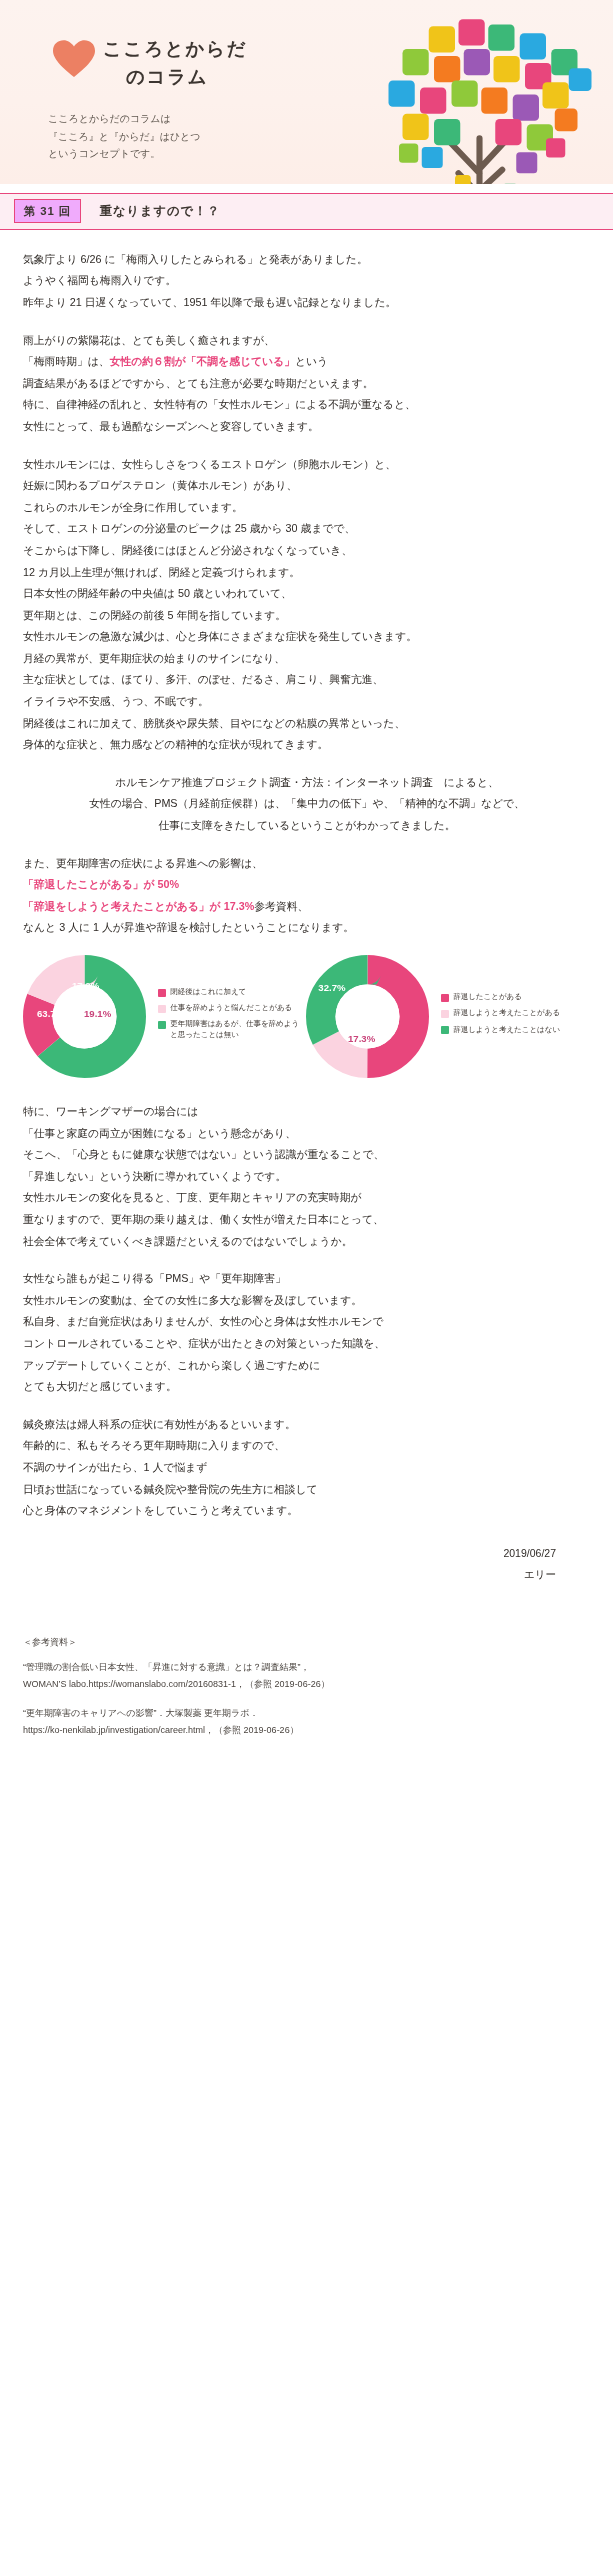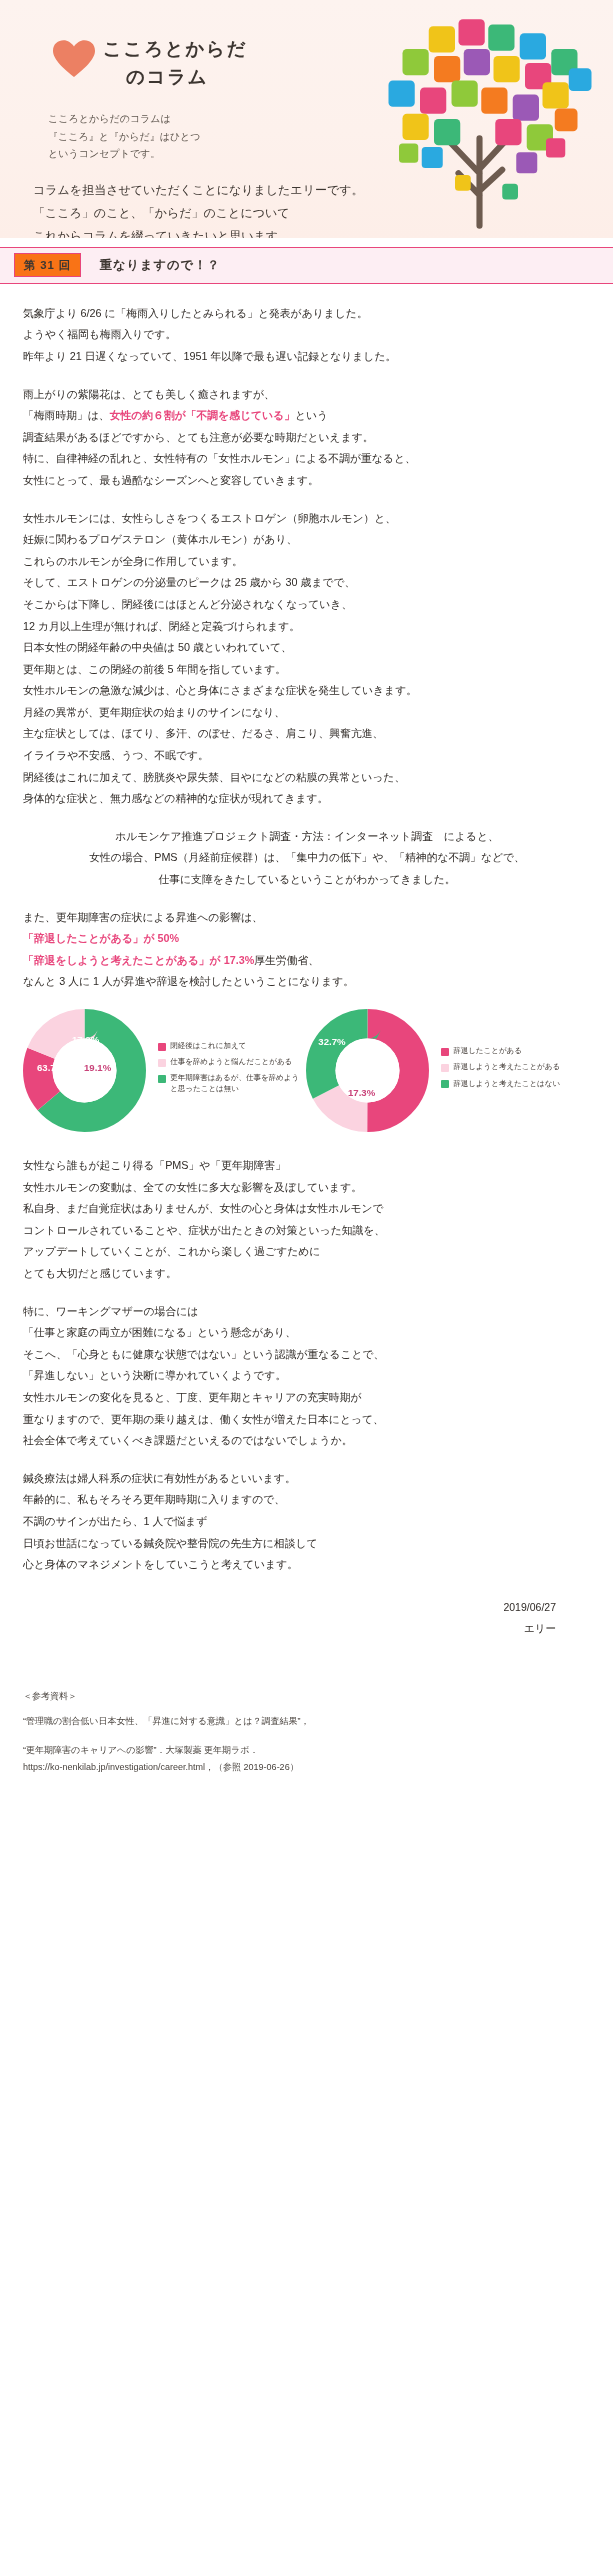--- a/index.html
+++ b/index.html
@@ -8,21 +8,21 @@
     background: #ffffff;
     font-family: "Liberation Sans", sans-serif;
   }
   body { width: 614px; }
 
   .page { width: 614px; position: relative; }
 
   
   .hero {
     position: relative;
-    width: 614px; height: 238px;
+    width: 614px; height: 184px;
     background: linear-gradient(180deg, #fdf3ef 0%, #fdf1ec 55%, #fdeee8 100%);
     overflow: hidden;
   }
   .hero-heart {
     position: absolute; left: 53px; top: 40px;
     width: 42px; height: 39px;
   }
   .hero-title {
     position: absolute; left: 103px; top: 35px;
     font-size: 18.4px; font-weight: bold; color: #3d3631;
@@ -46,21 +46,21 @@
     margin: 8.8px 0 0 0;
     width: 614px; height: 37px;
     background: #fdeef3;
     border-top: 1.8px solid #e8467c;
     border-bottom: 1.8px solid #e8467c;
     display: flex; align-items: center;
   }
   .title-no {
     display: inline-block;
     margin-left: 14px;
-    background: #f97316;
+    background: #f0abfc;
     border: 0.9px solid #e8467c;
     color: #3d3631;
     font-size: 11.4px; font-weight: bold;
     padding: 3.5px 8.8px;
     letter-spacing: 0.9px;
   }
   .title-text {
     margin-left: 19px;
     font-size: 12.3px; font-weight: bold; color: #3d3631;
     letter-spacing: 0.9px;
@@ -213,21 +213,21 @@
 身体的な症状と、無力感などの精神的な症状が現れてきます。</p>
 
     <p style="white-space: pre-line; text-align: center;">ホルモンケア推進プロジェクト調査・方法：インターネット調査　によると、
 女性の場合、PMS（月経前症候群）は、「集中力の低下」や、「精神的な不調」などで、
 仕事に支障をきたしているということがわかってきました。</p>
 
 
     <p>
       <span>また、更年期障害の症状による昇進への影響は、</span><br>
       <span class="strong-pink">「辞退したことがある」が 50%</span><br>
-      <span class="strong-pink">「辞退をしようと考えたことがある」が 17.3%</span><span>厚生労働省、</span><br>
+      <span class="strong-pink">「辞退をしようと考えたことがある」が 17.3%</span><span>参考資料、</span><br>
       <span>なんと 3 人に 1 人が昇進や辞退を検討したということになります。</span>
     </p>
 
     <div class="charts">
 
       <div class="chart-block">
         <div class="chart-row">
           <div class="donut-wrap">
             <svg class="donut" viewBox="0 0 100 100">
 
@@ -283,51 +283,52 @@
             <div class="legend-item">
               <span class="legend-swatch" style="background:#3cb878;"></span>
               <span class="legend-label">辞退しようと考えたことはない</span>
             </div>
           </div>
         </div>
       </div>
 
     </div>
 
-    <p style="white-space: pre-line;">女性なら誰もが起こり得る「PMS」や「更年期障害」
-女性ホルモンの変動は、全ての女性に多大な影響を及ぼしています。
-私自身、まだ自覚症状はありませんが、女性の心と身体は女性ホルモンで
-コントロールされていることや、症状が出たときの対策といった知識を、
-アップデートしていくことが、これから楽しく過ごすために
-とても大切だと感じています。</p>
     <p style="white-space: pre-line;">特に、ワーキングマザーの場合には
 「仕事と家庭の両立が困難になる」という懸念があり、
 そこへ、「心身ともに健康な状態ではない」という認識が重なることで、
 「昇進しない」という決断に導かれていくようです。
 女性ホルモンの変化を見ると、丁度、更年期とキャリアの充実時期が
 重なりますので、更年期の乗り越えは、働く女性が増えた日本にとって、
 社会全体で考えていくべき課題だといえるのではないでしょうか。</p>
+    <p style="white-space: pre-line;">女性なら誰もが起こり得る「PMS」や「更年期障害」
+女性ホルモンの変動は、全ての女性に多大な影響を及ぼしています。
+私自身、まだ自覚症状はありませんが、女性の心と身体は女性ホルモンで
+コントロールされていることや、症状が出たときの対策といった知識を、
+アップデートしていくことが、これから楽しく過ごすために
+とても大切だと感じています。</p>
     <p style="white-space: pre-line;">鍼灸療法は婦人科系の症状に有効性があるといいます。
 年齢的に、私もそろそろ更年期時期に入りますので、
 不調のサインが出たら、1 人で悩まず
 日頃お世話になっている鍼灸院や整骨院の先生方に相談して
 心と身体のマネジメントをしていこうと考えています。</p>
 
     <div class="signoff">
       <div>2019/06/27</div>
       <div>エリー</div>
     </div>
   </div>
 
   <div class="refs">
     <div class="ref-head">＜参考資料＞</div>
 
 
     <div class="ref">
       <div>“管理職の割合低い日本女性、「昇進に対する意識」とは？調査結果”，</div>
+      <div>WOMAN’S labo.https://womanslabo.com/20160831-1，（参照 2019-06-26）</div>
     </div>
 
     <div class="ref">
       <div>“更年期障害のキャリアへの影響”．大塚製薬 更年期ラボ．</div>
       <div>https://ko-nenkilab.jp/investigation/career.html，（参照 2019-06-26）</div>
     </div>
   </div>
 
 </div>
 

